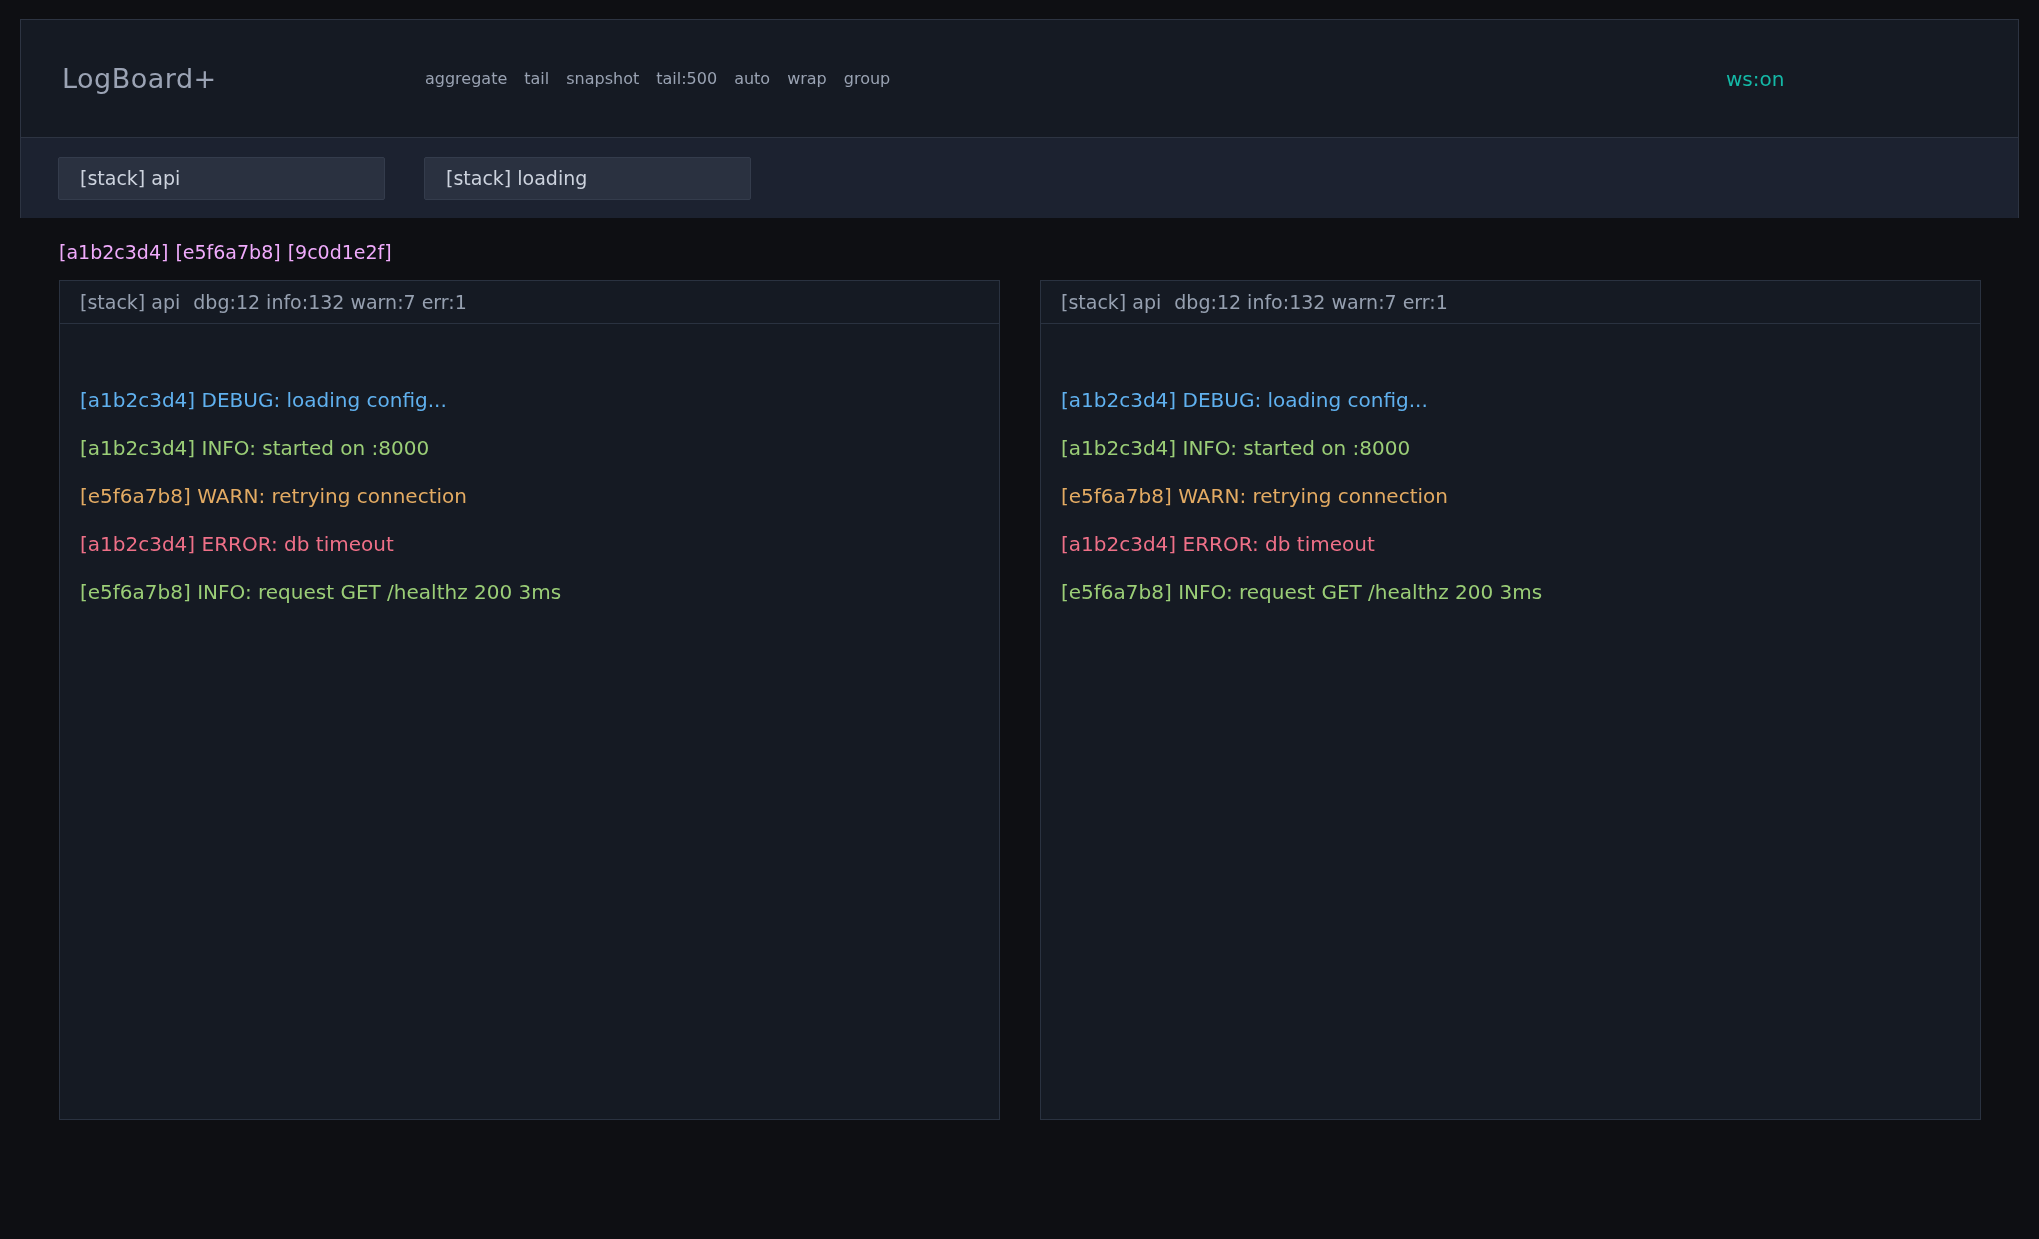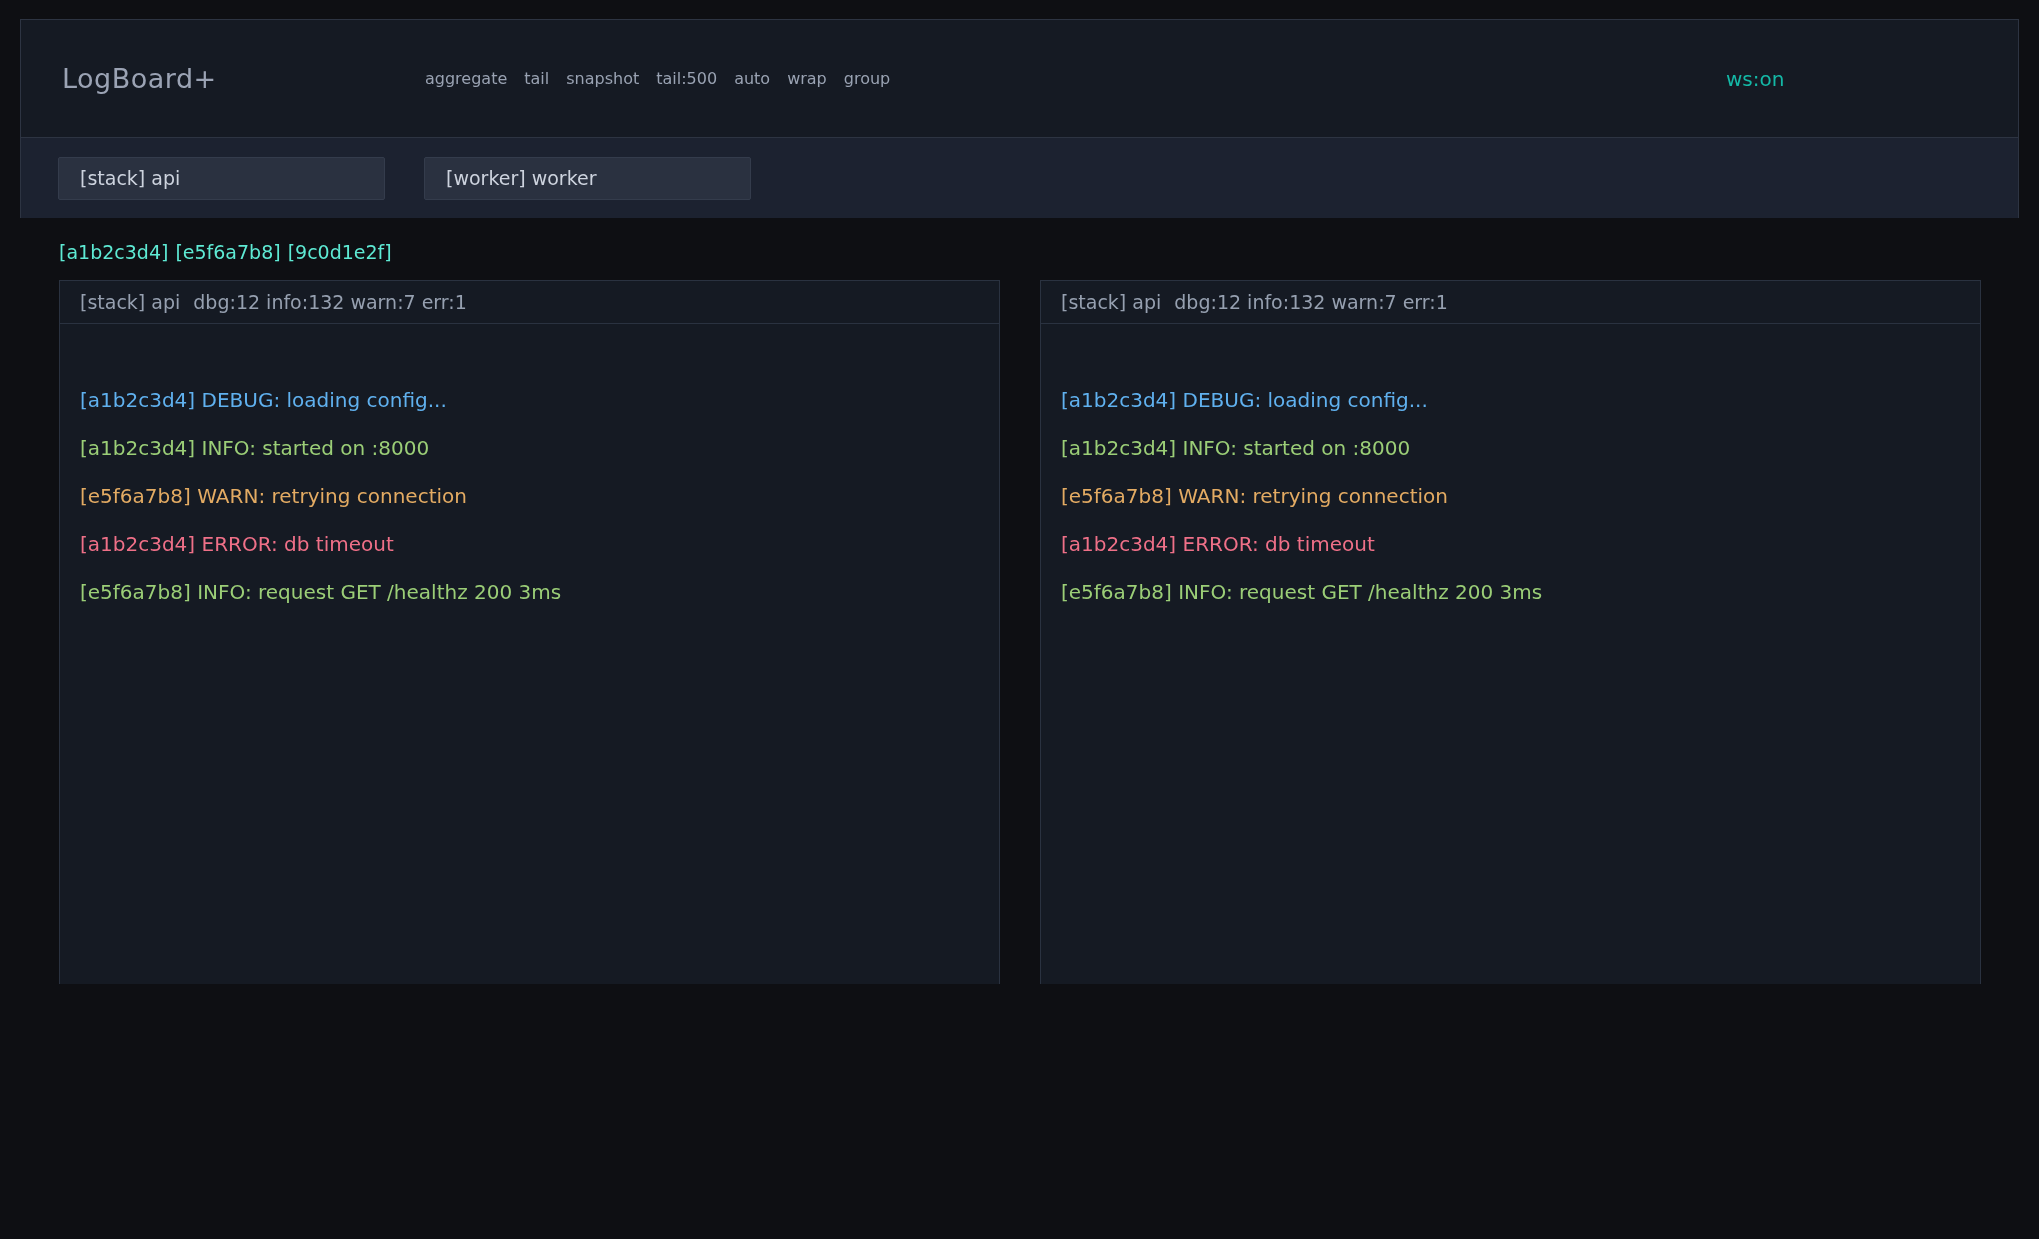--- a/index.html
+++ b/index.html
@@ -1,18 +1,18 @@
 <!DOCTYPE html>
 <html style="--debug: #60b1ef; --info: #9bce77; --warn: #e3ab63; --error: #ef7088; --panel_bg: #151a23; --page_bg: #0e0f13;"><head>
 <meta charset="utf-8">
 <style>
   html,body{margin:0;padding:0;background:#0e0f13;}
   #app{
     position:relative;
-    width:2039px;height:984px;
+    width:2039px;height:1239px;
     background:#0e0f13;
     font-family:"DejaVu Sans", sans-serif;
     overflow:hidden;
   }
   
   .header-card{
     position:absolute;left:20px;top:19px;
     width:1999px;height:199px;
     background:#151a23;
     border:1px solid #2d3442;
@@ -48,21 +48,21 @@
     background:#2a3140;border:1px solid #343c4c;
     box-sizing:border-box;border-radius:2px;
     display:flex;align-items:center;
     padding-left:21px;
     font-size:19px;color:#cdd3de;
   }
   
   .trace-line{
     position:absolute;left:59px;top:241px;
     display:flex;gap:7px;
-    font-size:19px;color:#5eead4;
+    font-size:19px;color:#f0abfc;
   }
   
   .log-panel{
     position:absolute;top:280px;
     width:941px;height:840px;
     background:#151a23;
     border:1px solid #2a3240;
     box-sizing:border-box;
   }
   .log-panel.left{left:59px;}
@@ -99,21 +99,21 @@
         <span class="menu-item">snapshot</span>
         <span class="menu-item">tail:500</span>
         <span class="menu-item">auto</span>
         <span class="menu-item">wrap</span>
         <span class="menu-item">group</span>
       </nav>
       <div class="ws-status">ws:on</div>
     </div>
     <div class="tabs-row">
       <div class="stack-tab">[stack] api</div>
-      <div class="stack-tab">[worker] worker</div>
+      <div class="stack-tab">[stack] loading</div>
     </div>
   </div>
 
   <div class="trace-line">
     <span>[a1b2c3d4]</span>
     <span>[e5f6a7b8]</span>
     <span>[9c0d1e2f]</span>
   </div>
 
   <div class="log-panel left">

